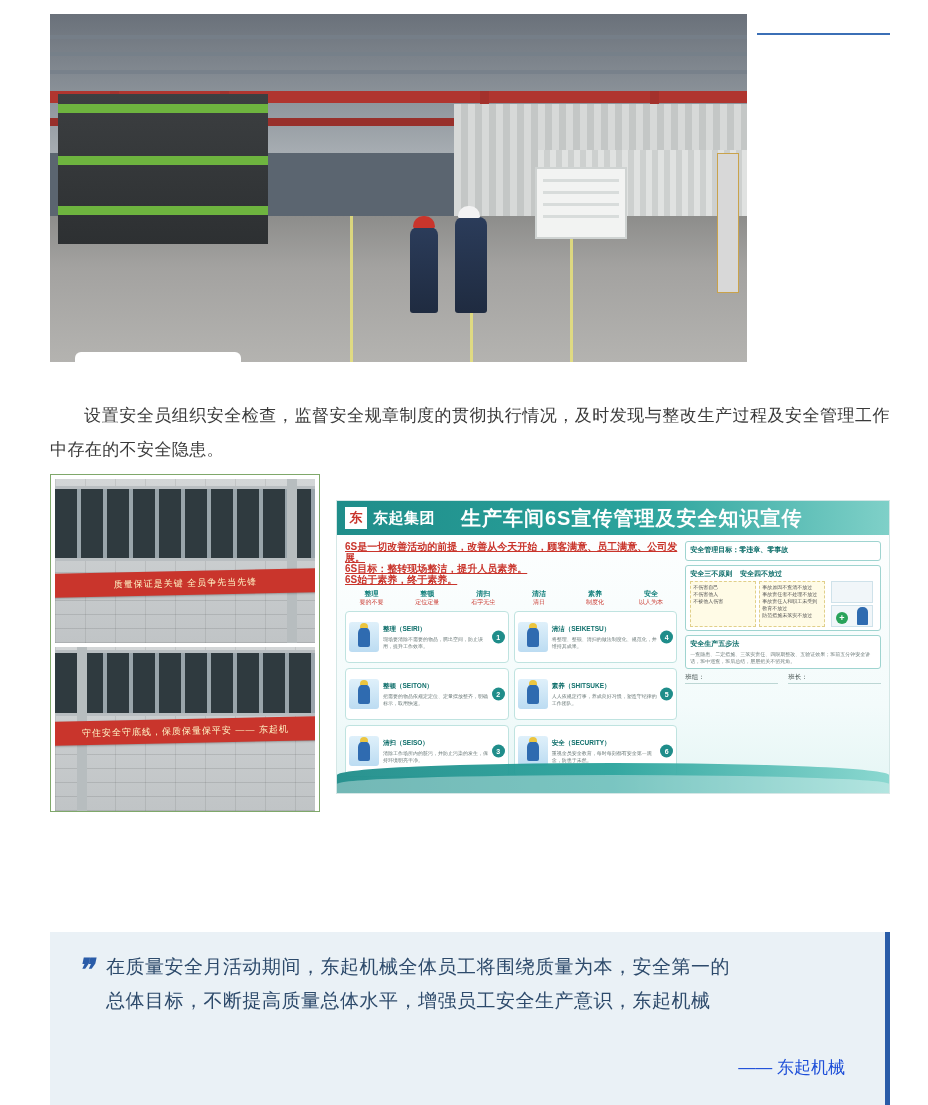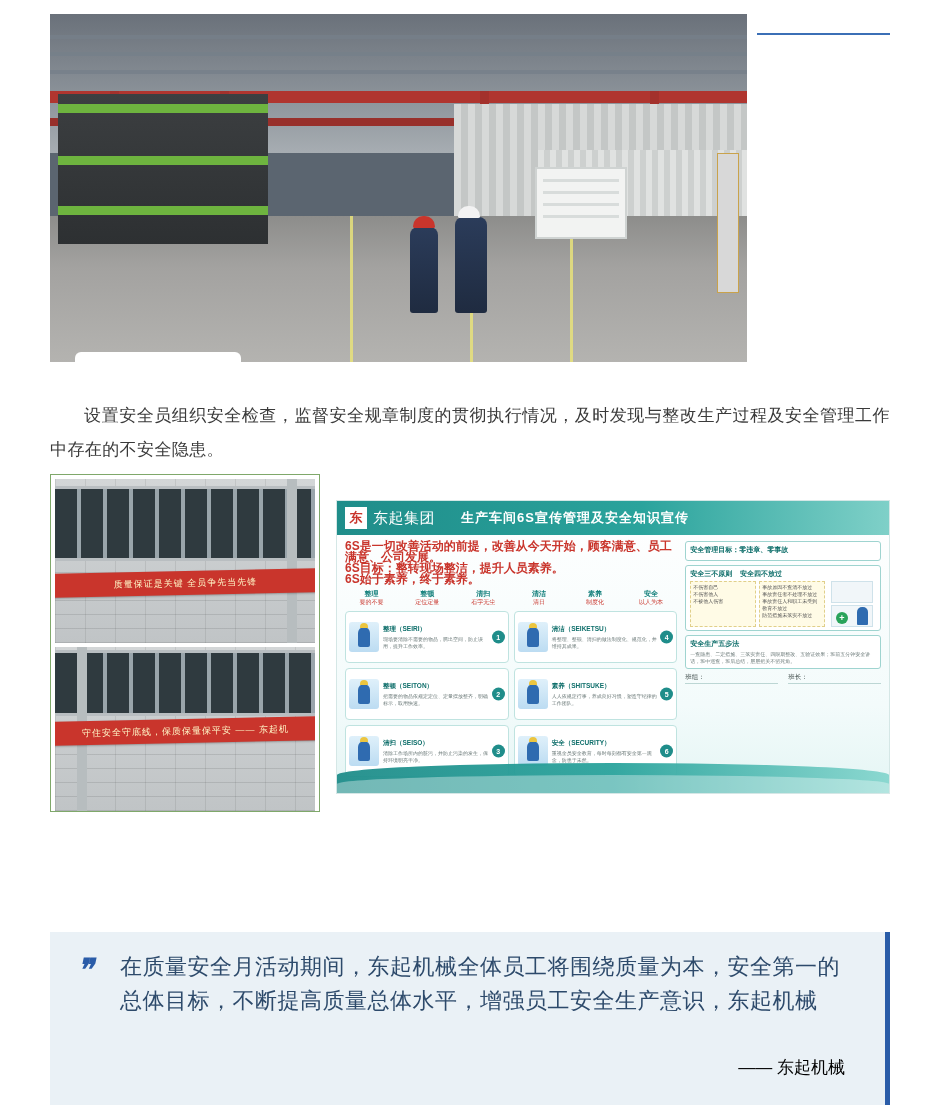--- a/index.html
+++ b/index.html
@@ -172,29 +172,29 @@
   .poster-head {
     position: relative; height: 34px;
     background: linear-gradient(90deg,#1f8d8a 0%, #2aa39c 55%, #7fd0c8 100%);
     display: flex; align-items: center; padding-left: 8px;
   }
   .poster-logo {
     width: 22px; height: 22px; background: #ffffff; color: #c9352c;
     font-size: 13px; font-weight: bold; line-height: 22px; text-align: center;
     margin-right: 6px;
   }
-  .poster-brand { color: #ffffff; font-size: 15px; font-weight: normal; letter-spacing: .5px; }
+  .poster-brand { color: #ffffff; font-size: 15px; font-weight: bold; letter-spacing: .5px; }
   .poster-title {
-    color: #ffffff; font-size: 13px; font-weight: bold; margin-left: 26px; letter-spacing: 1px;
+    color: #ffffff; font-size: 20px; font-weight: bold; margin-left: 26px; letter-spacing: 1px;
   }
   .poster-body { position: relative; height: 260px; padding: 6px 8px; display: flex; gap: 8px; }
   .poster-left { width: 62%; position: relative; }
   .poster-right { flex: 1; position: relative; }
 
-  .slogan { font-size: 12px; line-height: 11px; color: #c9352c; font-weight: bold; }
+  .slogan { font-size: 10px; line-height: 11px; color: #c9352c; font-weight: bold; text-decoration: underline; }
   .six-row {
     display: flex; gap: 3px; margin-top: 4px; margin-bottom: 4px;
   }
   .six-chip {
     flex: 1; text-align: center; font-size: 7px; line-height: 9px; color: #14807c;
     font-weight: bold;
   }
   .six-chip span { display: block; color: #c9352c; font-size: 6px; font-weight: normal; }
   .cards { display: grid; grid-template-columns: 1fr 1fr; gap: 5px; }
   .card {
@@ -281,27 +281,27 @@
     background: #eaf1f6;
     border-right: 5px solid #2a5ca8;
   }
   .quote-mark {
     position: absolute; left: 30px; top: 20px;
     font-size: 30px; font-weight: bold; color: #2a5ca8;
     font-family: "Liberation Serif", serif;
     transform: skewX(-12deg);
   }
   .quote-text {
-    position: absolute; left: 70px; top: 18px; right: 40px;
-    font-size: 22px; line-height: 34px; color: #2d4a6b;
+    position: absolute; left: 56px; top: 18px; right: 40px;
+    font-size: 19px; line-height: 34px; color: #2d4a6b;
     letter-spacing: .5px;
   }
   .quote-attr {
     position: absolute; right: 40px; top: 124px;
-    font-size: 17px; color: #000000;
+    font-size: 17px; color: #1d4ed8;
   }
 </style>
 </head>
 <body>
 
 <div class="page">
 
   <div class="top-rule"></div>
 
   <div class="hero">

